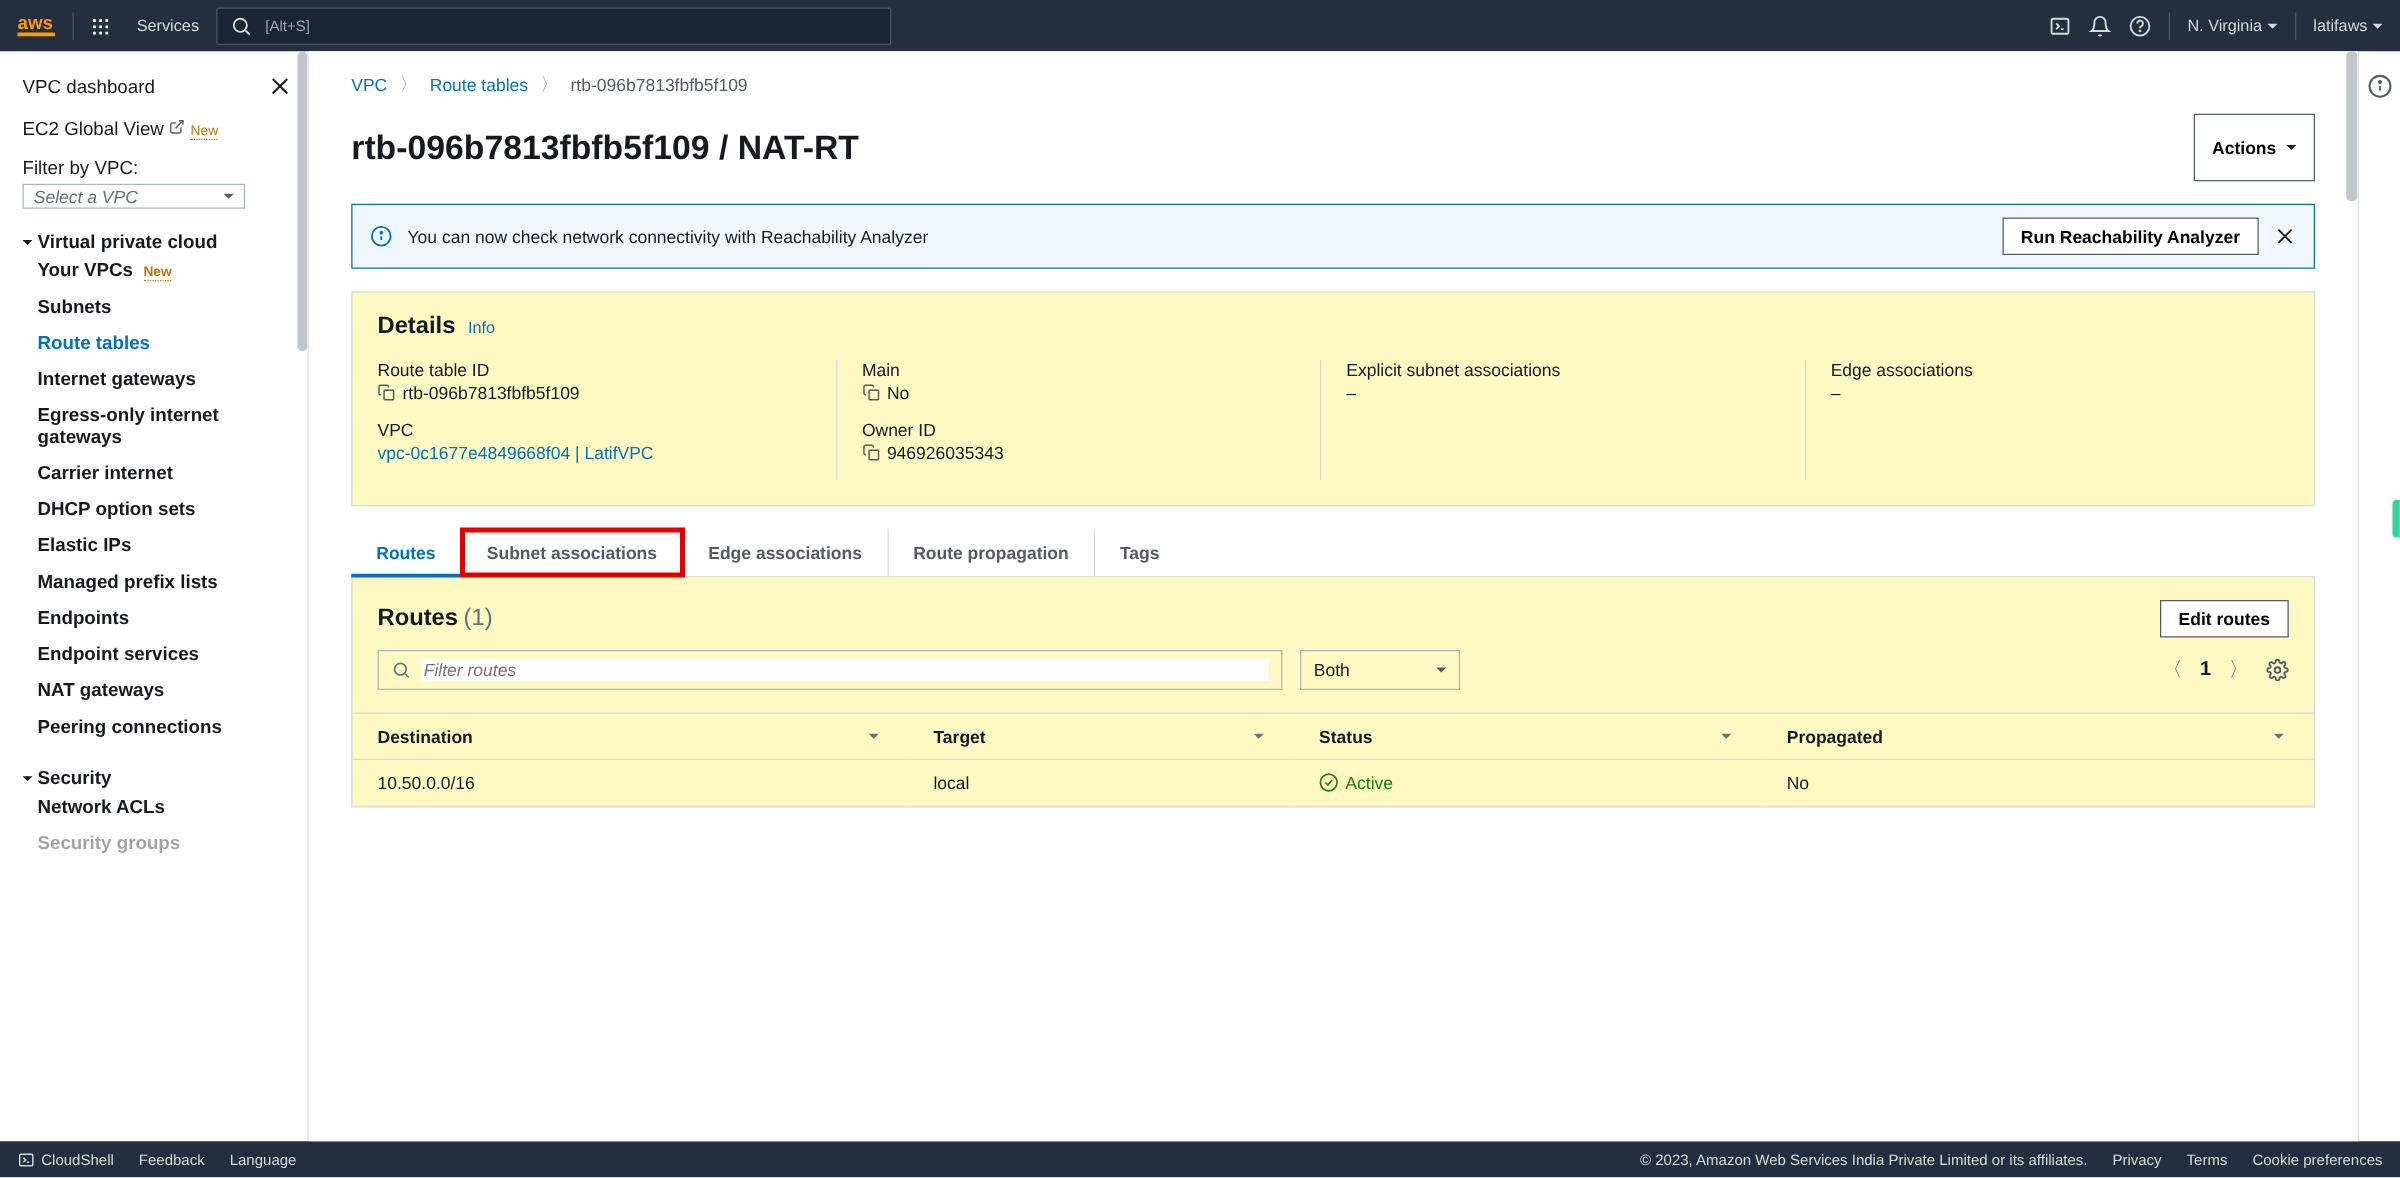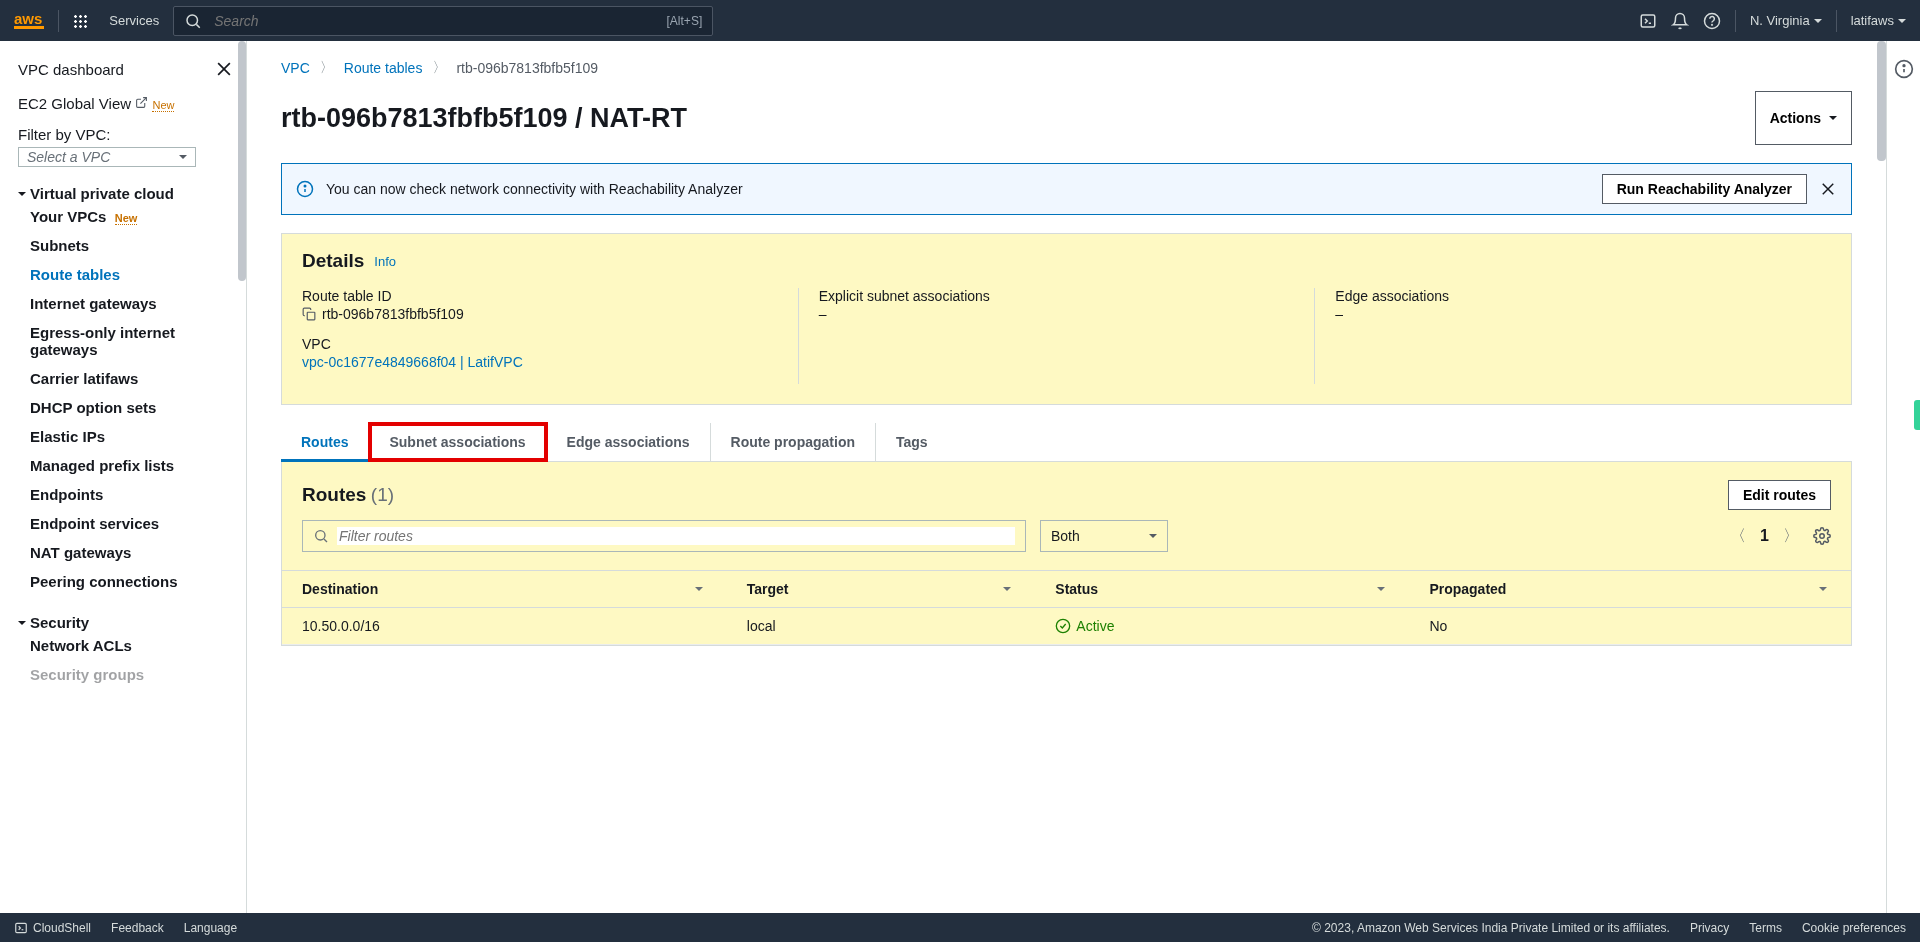--- a/index.html
+++ b/index.html
@@ -124,21 +124,20 @@
   <span class="hdr-sep"></span>
   <span class="hdr-btn">
     <span class="grid-icon"></span>
     <span>Services</span>
   </span>
   <div class="search">
     <svg class="hdr-icon" viewBox="0 0 24 24" fill="none" stroke="currentColor" stroke-width="2">
         <circle cx="11" cy="11" r="7"></circle>
         <line x1="21" y1="21" x2="16.5" y2="16.5"></line>
       </svg>
-    <input placeholder="Search" style="">
     <span class="search-shortcut">[Alt+S]</span>
   </div>
   <span class="hdr-spacer"></span>
   <svg class="hdr-icon" viewBox="0 0 24 24" fill="none" stroke="currentColor" stroke-width="2">
       <rect x="3" y="4" width="18" height="16" rx="2"></rect>
       <polyline points="8 9 11 12 8 15"></polyline>
       <line x1="13" y1="15" x2="16" y2="15"></line>
     </svg>
   <svg class="hdr-icon" viewBox="0 0 24 24" fill="none" stroke="currentColor" stroke-width="2">
       <path d="M18 8a6 6 0 0 0-12 0c0 7-3 9-3 9h18s-3-2-3-9"></path>
@@ -192,21 +191,21 @@
       <span>Virtual private cloud</span>
     </div>
     <div class="sb-item">
       <span>Your VPCs</span>&nbsp;
       <span class="badge-new">New</span>
     </div>
     <div class="sb-item">Subnets</div>
     <div class="sb-item active">Route tables</div>
     <div class="sb-item">Internet gateways</div>
     <div class="sb-item">Egress-only internet gateways</div>
-    <div class="sb-item">Carrier latifaws</div>
+    <div class="sb-item">Carrier internet</div>
     <div class="sb-item">DHCP option sets</div>
     <div class="sb-item">Elastic IPs</div>
     <div class="sb-item">Managed prefix lists</div>
     <div class="sb-item">Endpoints</div>
     <div class="sb-item">Endpoint services</div>
     <div class="sb-item">NAT gateways</div>
     <div class="sb-item">Peering connections</div>
 
     <div class="sb-section">
       <span class="caret" style="border-top-color:#16191f"></span>
@@ -264,20 +263,42 @@
                   <path d="M5 15H4a2 2 0 0 1-2-2V4a2 2 0 0 1 2-2h9a2 2 0 0 1 2 2v1"></path>
                 </svg>
               <span>rtb-096b7813fbfb5f109</span>
             </div>
           </div>
           <div class="detail-item">
             <div class="detail-label">VPC</div>
             <div class="detail-val">
                 <a>vpc-0c1677e4849668f04 | LatifVPC</a>
               </div>
+          </div>
+        </div>
+        <div class="detail-col">
+          <div class="detail-item">
+            <div class="detail-label">Main</div>
+            <div class="detail-val">
+              <svg class="copy-icon" viewBox="0 0 24 24" fill="none" stroke="currentColor" stroke-width="2">
+                  <rect x="9" y="9" width="13" height="13" rx="1"></rect>
+                  <path d="M5 15H4a2 2 0 0 1-2-2V4a2 2 0 0 1 2-2h9a2 2 0 0 1 2 2v1"></path>
+                </svg>
+              <span>No</span>
+            </div>
+          </div>
+          <div class="detail-item">
+            <div class="detail-label">Owner ID</div>
+            <div class="detail-val">
+              <svg class="copy-icon" viewBox="0 0 24 24" fill="none" stroke="currentColor" stroke-width="2">
+                  <rect x="9" y="9" width="13" height="13" rx="1"></rect>
+                  <path d="M5 15H4a2 2 0 0 1-2-2V4a2 2 0 0 1 2-2h9a2 2 0 0 1 2 2v1"></path>
+                </svg>
+              <span>946926035343</span>
+            </div>
           </div>
         </div>
         <div class="detail-col">
           <div class="detail-item">
             <div class="detail-label">Explicit subnet associations</div>
             <div class="detail-val">–</div>
           </div>
         </div>
         <div class="detail-col">
           <div class="detail-item">

